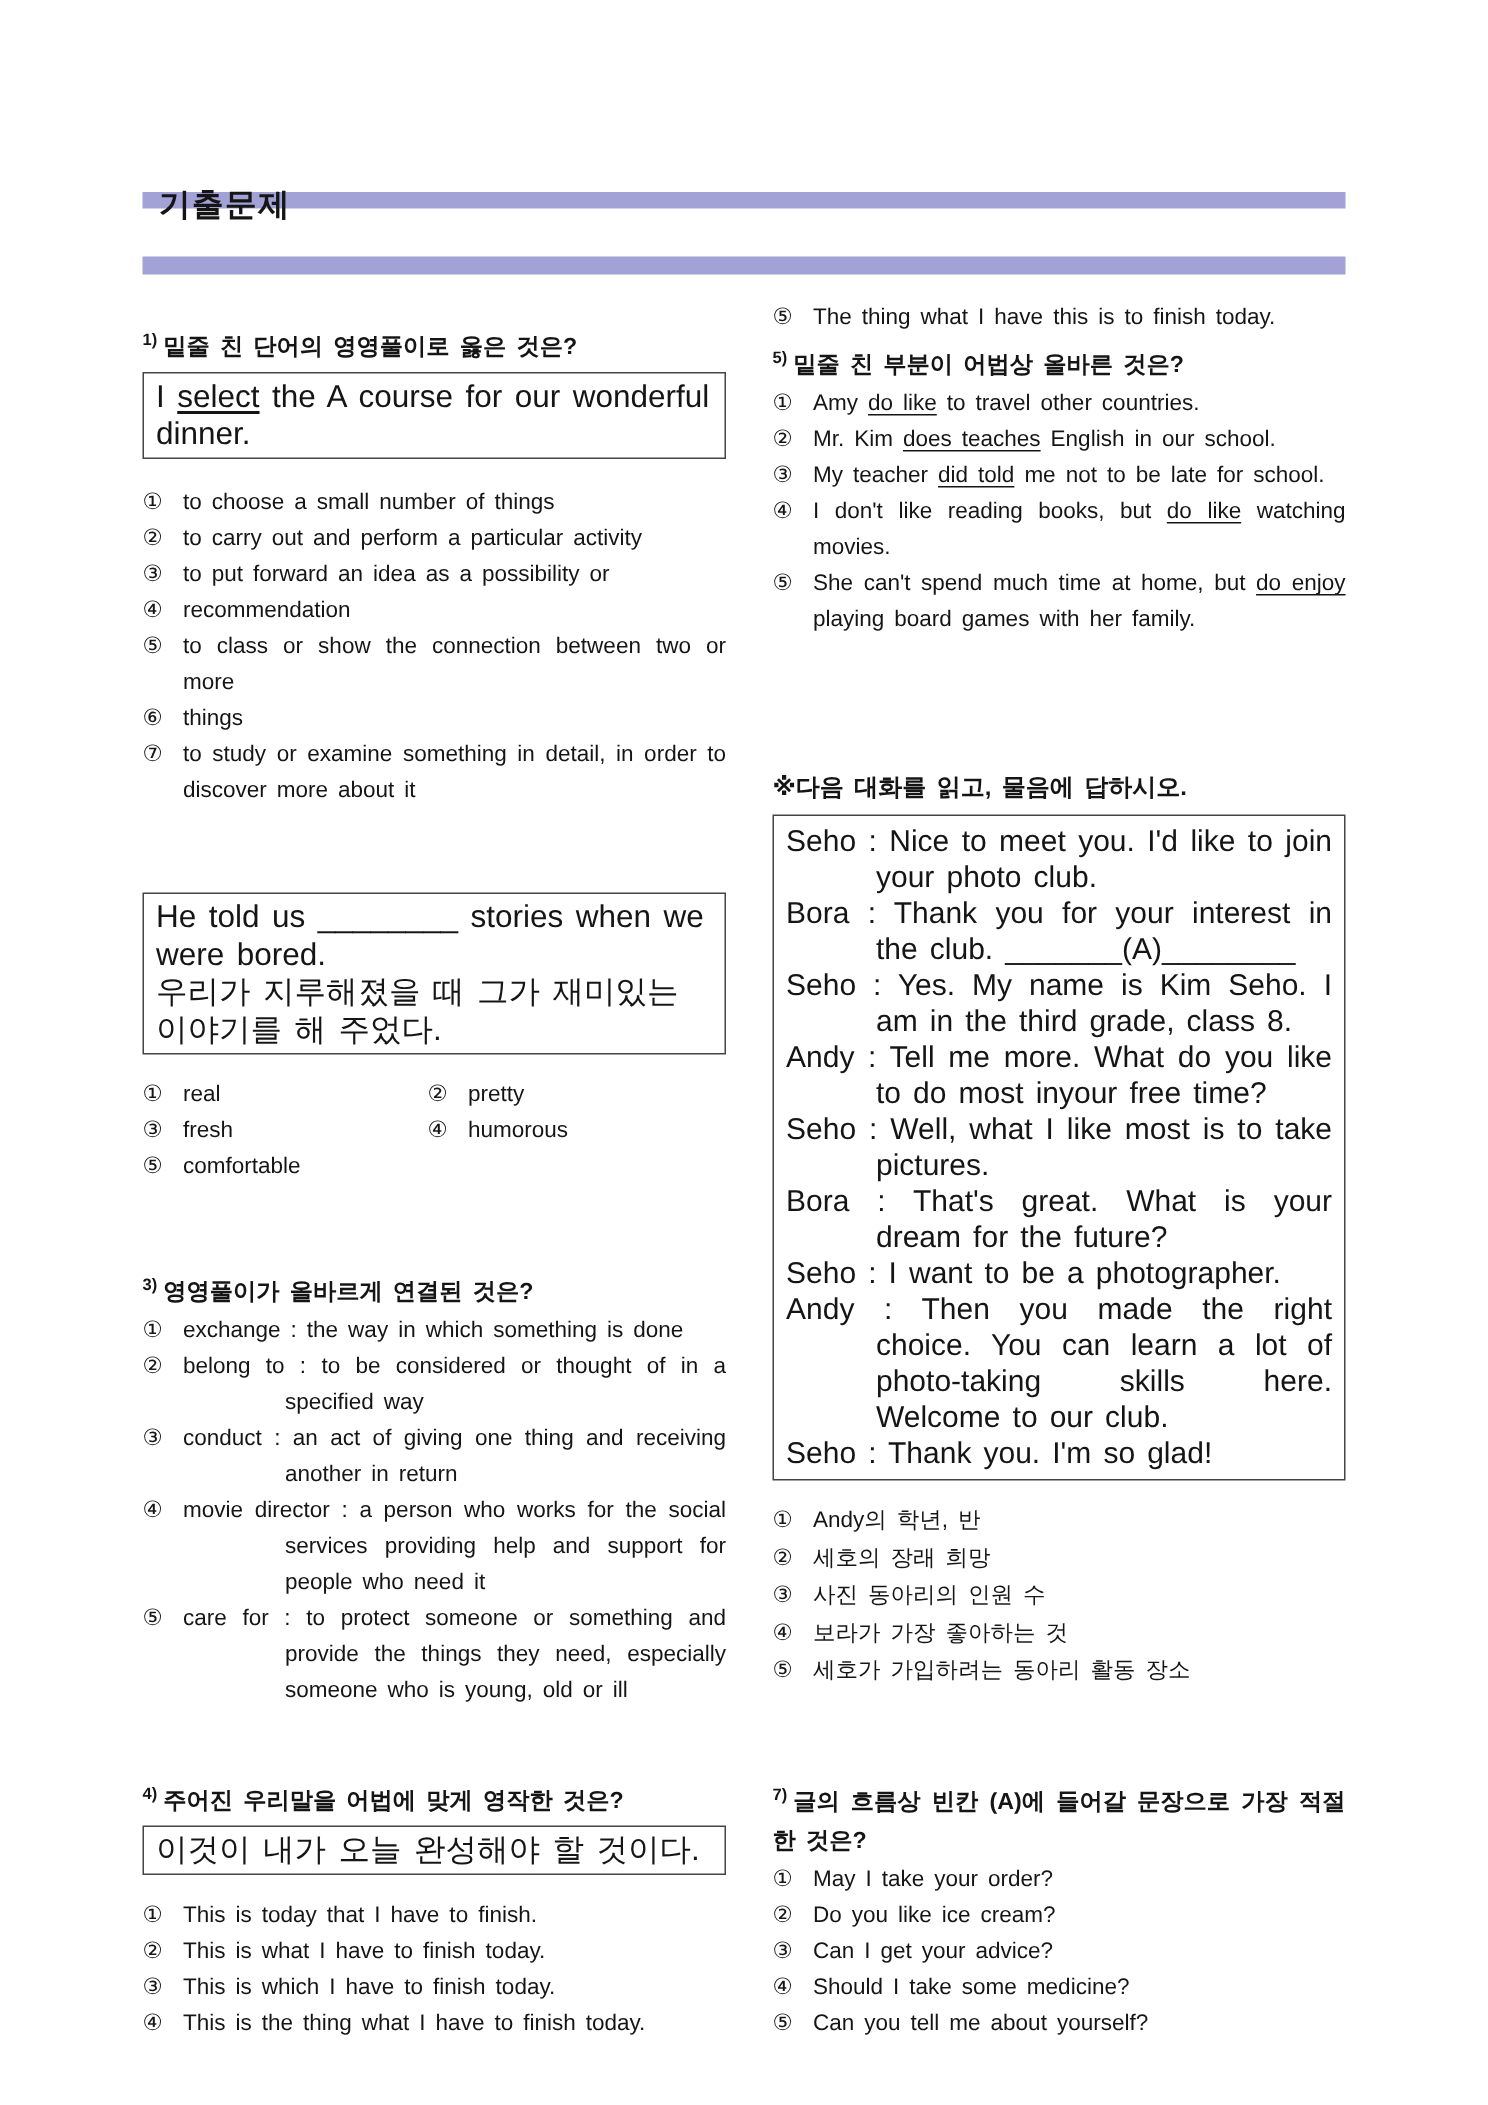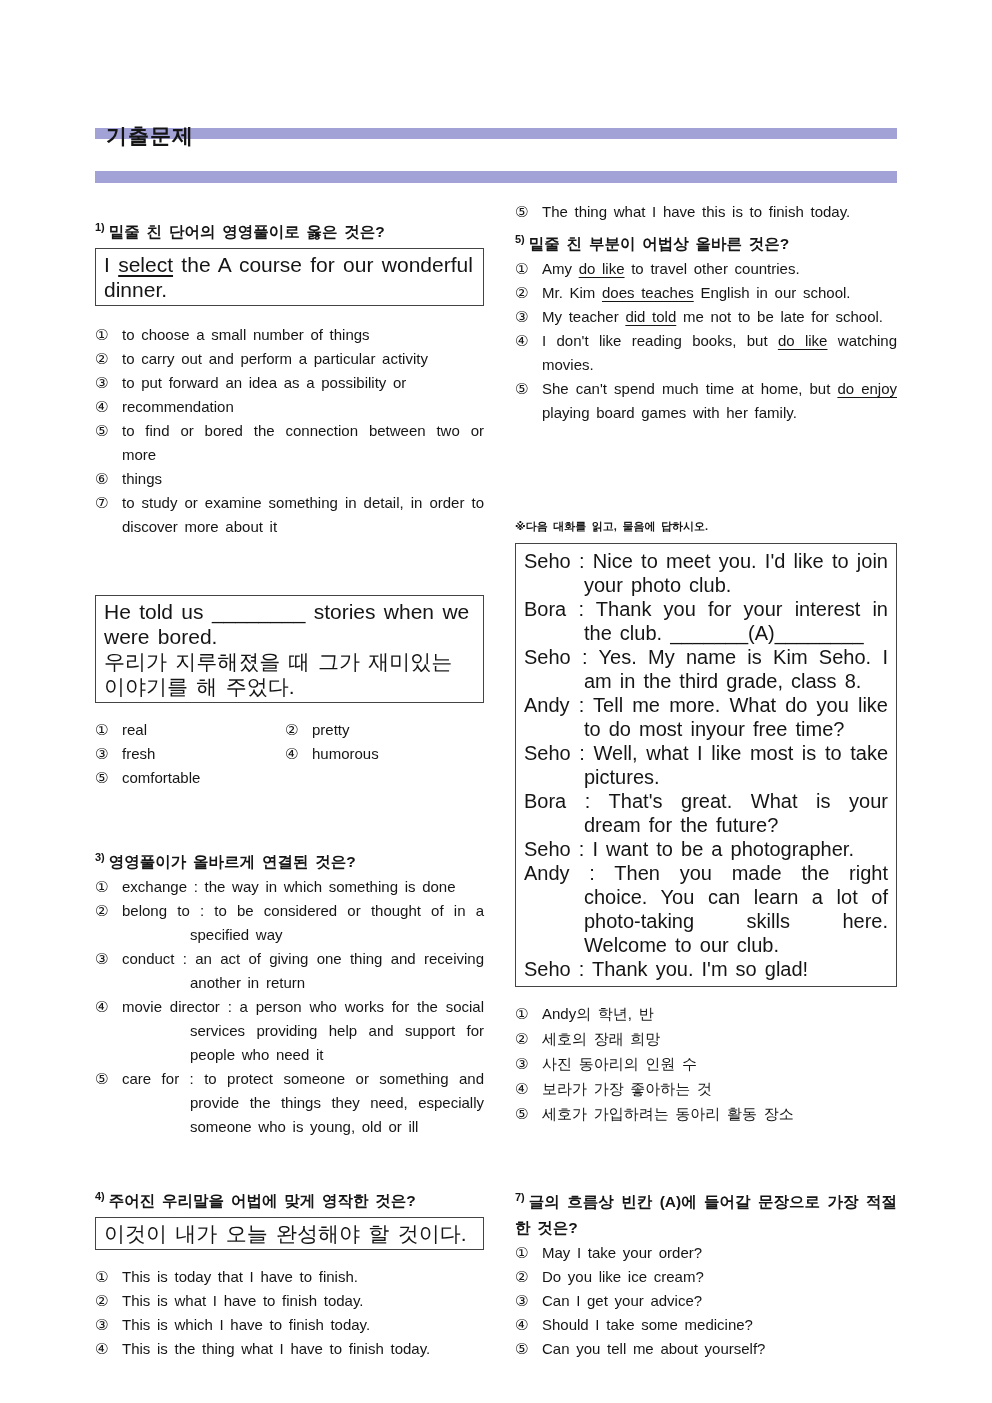--- a/index.html
+++ b/index.html
@@ -19,21 +19,21 @@
 
   
   .content{position:absolute;left:95px;top:200px;width:802px;display:flex;align-items:flex-end;}
   .col-l{width:389px;flex:none;}
   .divider{flex:none;margin-left:14px;border-left:1px dotted #777;}
   .col-r{width:382px;flex:none;margin-left:16px;}
 
   
   .qhead{font-weight:bold;font-size:15.5px;line-height:26px;text-align:justify;word-spacing:2.5px;}
   .qnum{font-size:11px;vertical-align:6px;margin-right:4px;font-weight:bold;}
-  .note{font-weight:bold;font-size:11px;line-height:26px;word-spacing:2.5px;}
+  .note{font-weight:bold;font-size:16px;line-height:26px;word-spacing:2.5px;}
 
   .opt{display:flex;line-height:24px;font-size:15px;}
   .opt .n{width:27px;flex:none;}
   .opt .t{flex:1;text-align:justify;word-spacing:2.5px;}
   .u{text-decoration:underline;text-underline-offset:3px;}
 
   .box{border:1px solid #444;padding:3px 8px;line-height:25px;font-size:21px;word-spacing:2.5px;}
 
   
   .q3-opts .t{padding-left:68px;text-indent:-68px;text-align:justify;}
@@ -91,21 +91,21 @@
           <div class="opt">
               <span class="n">③</span>
               <span class="t">to put forward an idea as a possibility or</span>
             </div>
           <div class="opt">
               <span class="n">④</span>
               <span class="t">recommendation</span>
             </div>
           <div class="opt">
               <span class="n">⑤</span>
-              <span class="t">to find or bored the connection between two or more</span>
+              <span class="t">to class or show the connection between two or more</span>
             </div>
           <div class="opt">
               <span class="n">⑥</span>
               <span class="t">things</span>
             </div>
           <div class="opt">
               <span class="n">⑦</span>
               <span class="t">to study or examine something in detail, in order to discover more about it</span>
             </div>
         </div>

